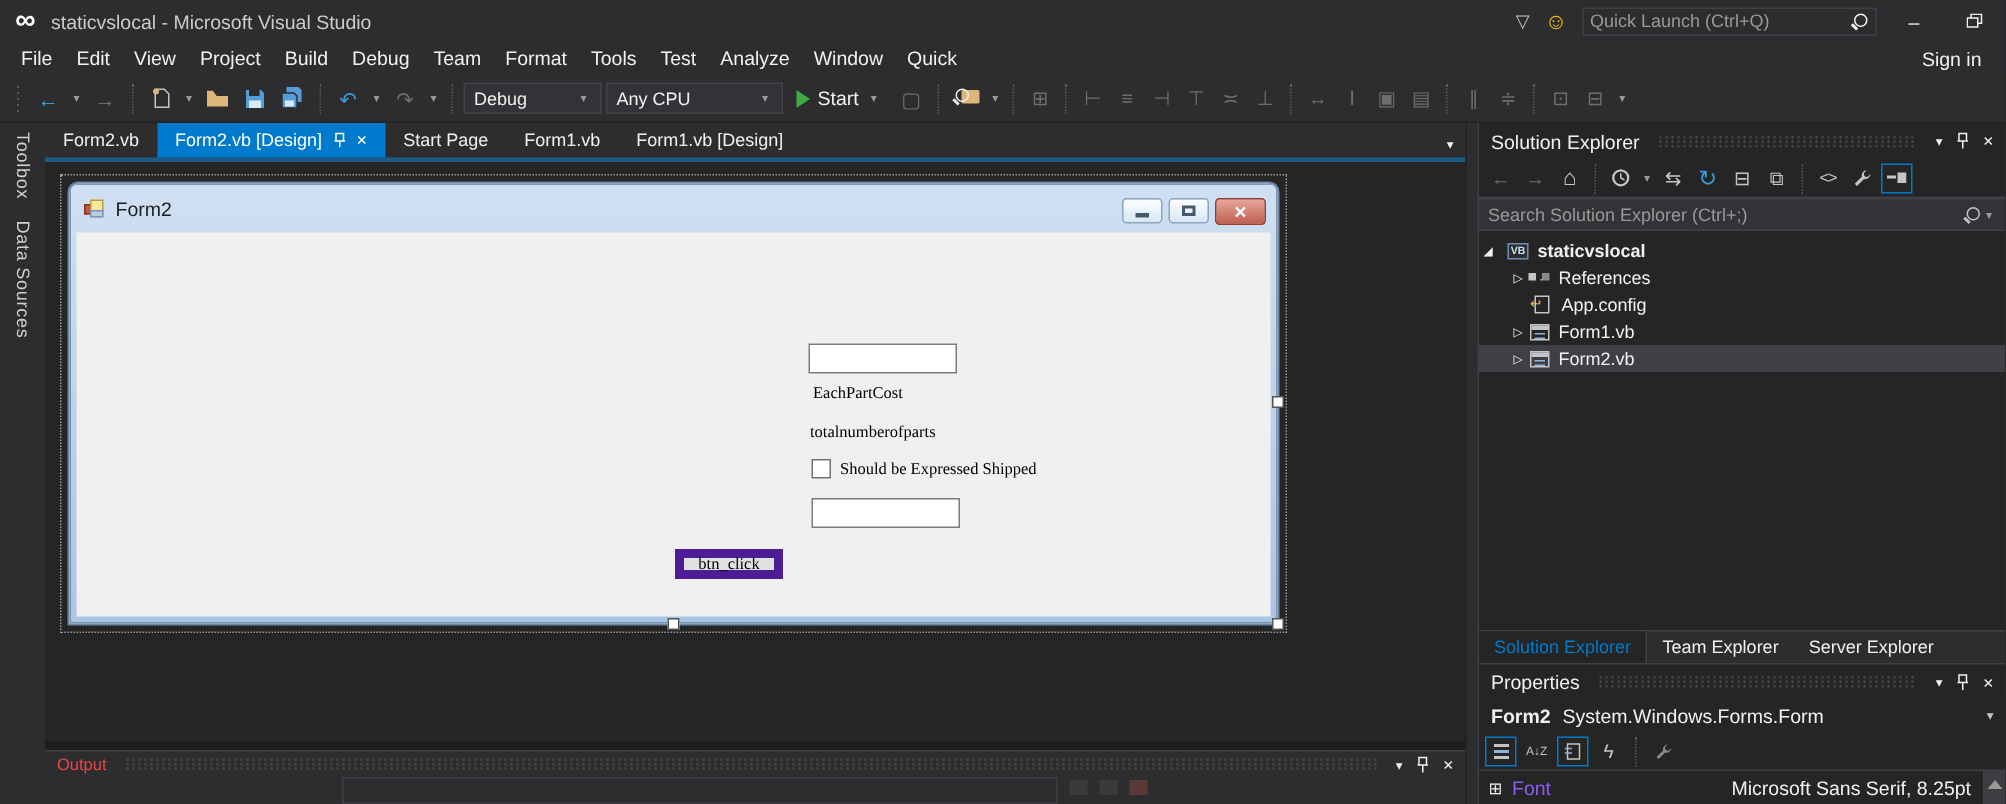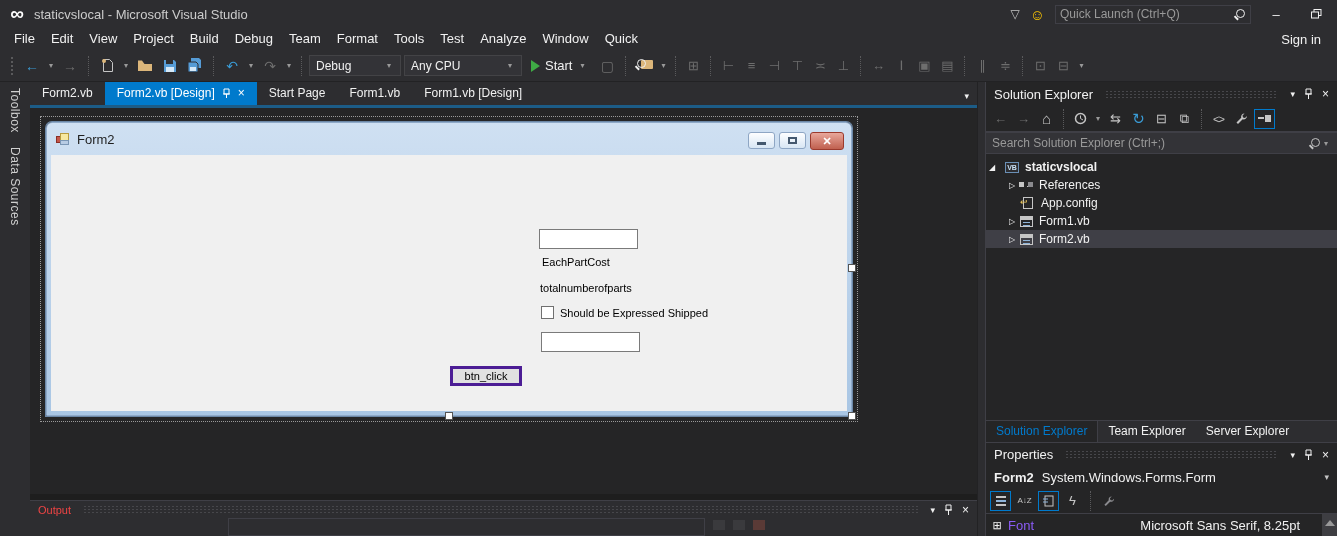--- a/index.html
+++ b/index.html
@@ -71,26 +71,26 @@
   .form-ico .b { position:absolute; left:4px; top:0; width:9px; height:9px; background:#f6e8a0; border:1px solid #b79b3e; }
   .form-ico .c { position:absolute; left:4px; top:7px; width:9px; height:5px; background:#b8cce4; border:1px solid #7a96b5; }
   .vform-title-text { color:#1e1e1e; font-size:13px; }
   .vform-btns { position:absolute; right:7px; top:9px; display:flex; gap:4px; }
   .fbtn { width:27px; height:17px; border:1px solid #8ea6c4; border-radius:3px; background:linear-gradient(#fdfeff,#d8e6f4);
     display:flex; align-items:center; justify-content:center; font-size:10px; color:#44586e; }
   .fbtn.close { width:34px; height:18px; background:linear-gradient(#e8a79b,#c0604f); border-color:#9b3a2d; color:#fff; font-weight:bold; font-size:11px; }
   .fbtn .mini-dash { width:9px; height:3px; background:#44586e; margin-top:5px; }
   .fbtn .mini-box { width:9px; height:7px; border:2px solid #44586e; }
   .vform-client { position:absolute; left:4px; right:4px; top:32px; bottom:4px; background:#f0f0f0; }
-  .ctl { position:absolute; font-size:11px; color:#000; font-family:Liberation Sans, sans-serif; }
+  .ctl { position:absolute; font-size:11px; color:#000; font-family:Liberation Serif, serif; }
   .vtextbox { background:#fff; border:1px solid #7a7a7a; width:99px; height:20px; }
   .vlabel { white-space:nowrap; }
   .vcheck { display:flex; align-items:center; gap:6px; }
   .vcheck .box { width:13px; height:13px; background:#fff; border:1px solid #707070; }
-  .vbutton { width:72px; height:20px; background:#e1e1e1; border:3px solid #4c1d95; display:flex; align-items:center; justify-content:center; font-size:11px; color:#000; }
+  .vbutton { width:72px; height:20px; background:#e1e1e1; border:6px solid #4c1d95; display:flex; align-items:center; justify-content:center; font-size:11px; color:#000; }
 
   
   .designer-bottom { height:6px; background:#1e1e1e; }
   .output { height:36px; border-top:1px solid #3f3f46; background:#2d2d30; display:flex; flex-direction:column; }
   .output-header { height:22px; display:flex; align-items:center; padding:0 8px; gap:8px; }
   .output-title { color:#ef4444; font-size:11px; }
   .dither { flex:1; height:9px; margin:0 4px;
     background-image:radial-gradient(#47474b 1px, transparent 1px); background-size:4px 3px; }
   .hdr-icos { display:flex; align-items:center; gap:9px; }
   .hdr-caret { font-size:9px; color:#f1f1f1; }
@@ -139,21 +139,21 @@
   .ptab.active { color:#007acc; background:#252526; border-right:1px solid #3f3f46; }
 
   .props-object { height:22px; display:flex; align-items:center; gap:8px; padding:0 8px; position:relative; background:#252526; }
   .obj-name { font-weight:bold; font-size:13px; color:#f1f1f1; }
   .obj-type { font-size:13px; color:#f1f1f1; }
   .obj-caret { position:absolute; right:8px; font-size:9px; color:#c5c5c5; }
   .props-toolbar { height:26px; display:flex; align-items:center; gap:3px; padding:0 4px; border-bottom:1px solid #3f3f46; background:#252526; }
   .props-row { height:22px; display:flex; align-items:center; background:#252526; }
   .prop-plus { width:22px; text-align:center; color:#f1f1f1; font-size:11px; }
   .prop-label { flex:0 0 auto; font-size:13px; color:#8b5cf6; }
-  .prop-value { flex:1; text-align:right; padding-right:22px; font-size:13px; color:#f1f1f1; }
+  .prop-value { flex:1; text-align:right; padding-right:8px; font-size:13px; color:#f1f1f1; }
   .vscroll { width:15px; height:22px; background:#3e3e42; display:flex; align-items:flex-start; justify-content:center; }
   .vscroll .up { margin-top:6px; width:0; height:0; border-bottom:6px solid #999; border-left:5px solid transparent; border-right:5px solid transparent; }
 
   .sortaz { font-size:8px; color:#c5c5c5; line-height:8px; text-align:left; }
   .grid3 { display:flex; flex-direction:column; gap:2px; }
   .grid3 i { display:block; width:10px; height:2px; background:#c5c5c5; }
   .grid3 i:nth-child(2) { background:#8fb4d8; }
 </style>
 </head>
 <body>

